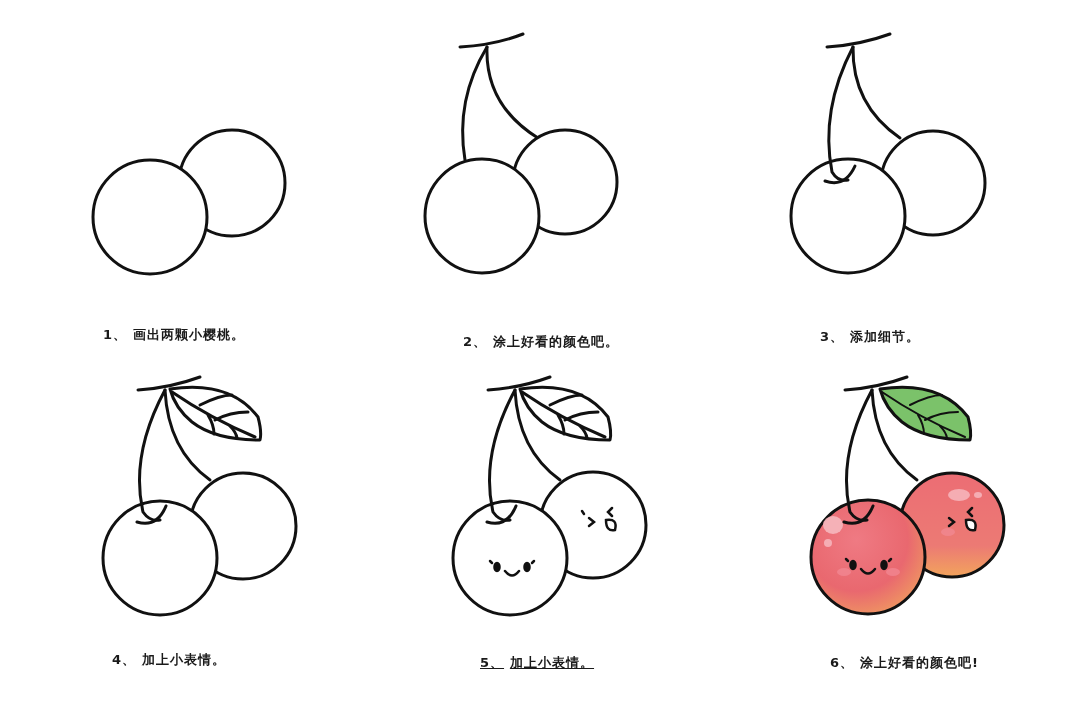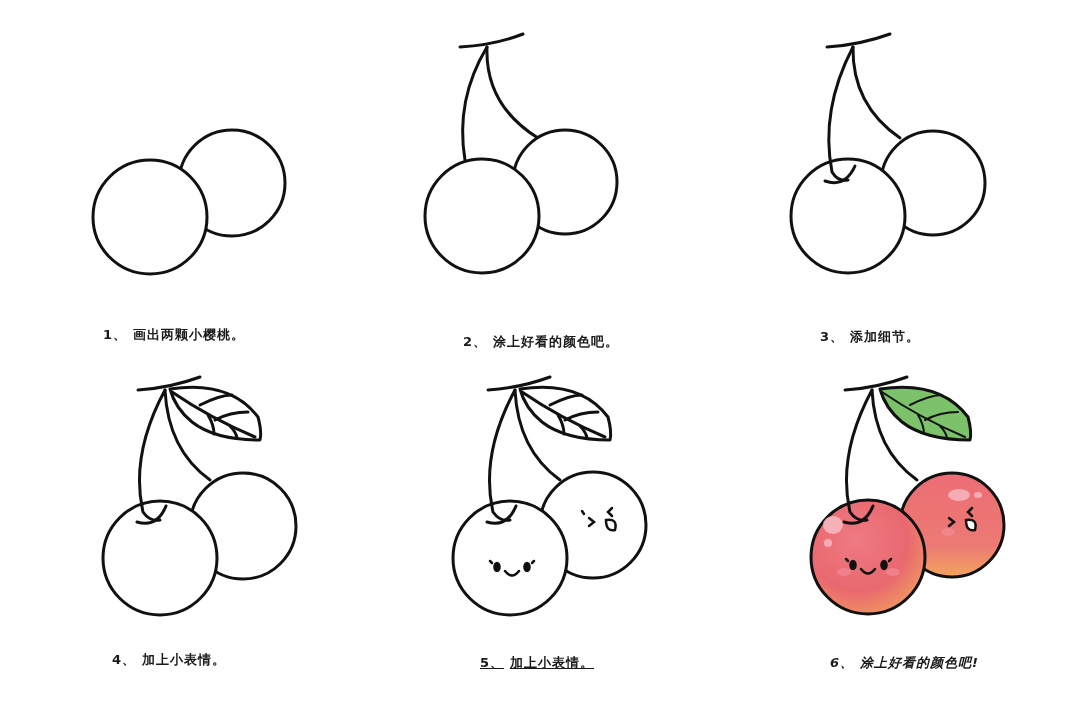--- a/index.html
+++ b/index.html
@@ -177,16 +177,16 @@
     <g stroke="#111" stroke-width="2.5" stroke-linecap="round" fill="none">
       <ellipse cx="133" cy="205" rx="2.5" ry="4" fill="#111"></ellipse>
       <ellipse cx="164" cy="205" rx="2.5" ry="4" fill="#111"></ellipse>
       <path d="M128 201 L126 199"></path>
       <path d="M169 201 L171 199"></path>
       <path d="M141 209 Q148 218 155 209"></path>
     </g>
     <ellipse cx="124" cy="212" rx="7" ry="4" fill="#f28a96" opacity="0.7"></ellipse>
     <ellipse cx="173" cy="212" rx="7" ry="4" fill="#f28a96" opacity="0.7"></ellipse>
   </svg>
-  <div class="caption" style="left:110px;top:294px;font-style:italic;">
+  <div class="caption" style="left:110px;top:294px;">
     <span class="num">6、</span><span>涂上好看的颜色吧!</span>
   </div>
 </div>
 
 </body></html>

